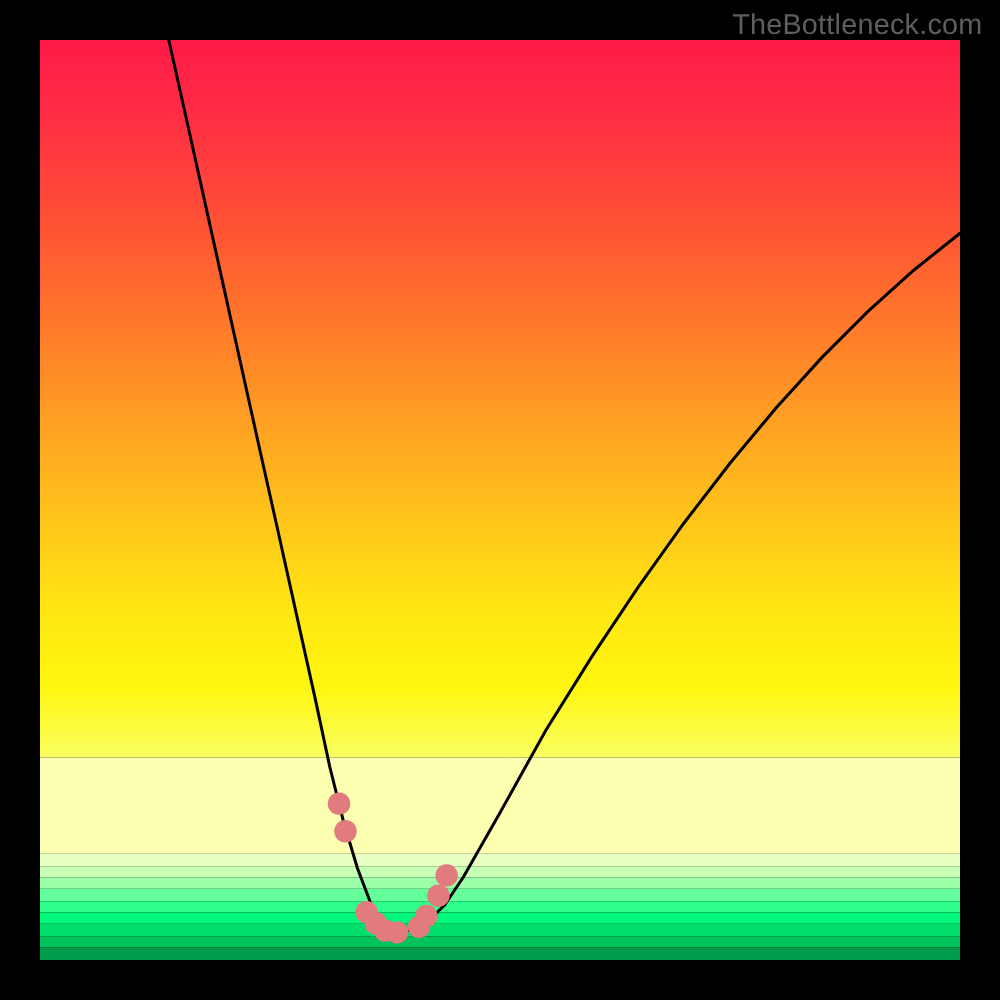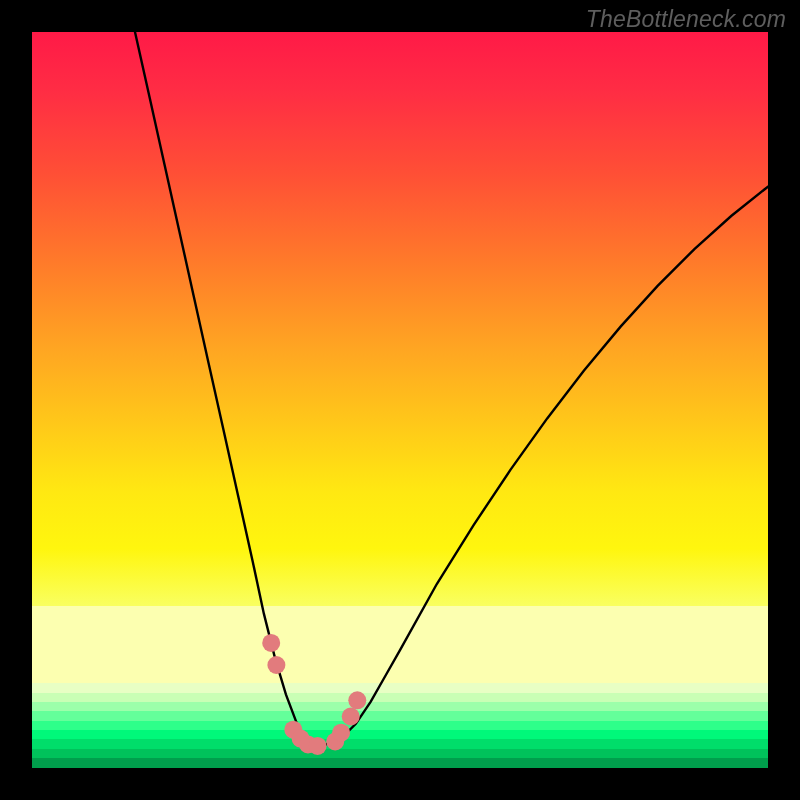--- a/index.html
+++ b/index.html
@@ -57,21 +57,20 @@
   }
   .stripe { position: absolute; left: 0; right: 0; }
   .watermark {
     position: absolute;
     top: 6px;
     right: 14px;
     color: #5e5e5e;
     font-size: 23px;
     font-weight: 500;
     letter-spacing: 0.2px;
-    font-style: italic;
   }
   svg.curve {
     position: absolute;
     inset: 0;
     width: 100%;
     height: 100%;
   }
 </style>
 </head>
 <body>

